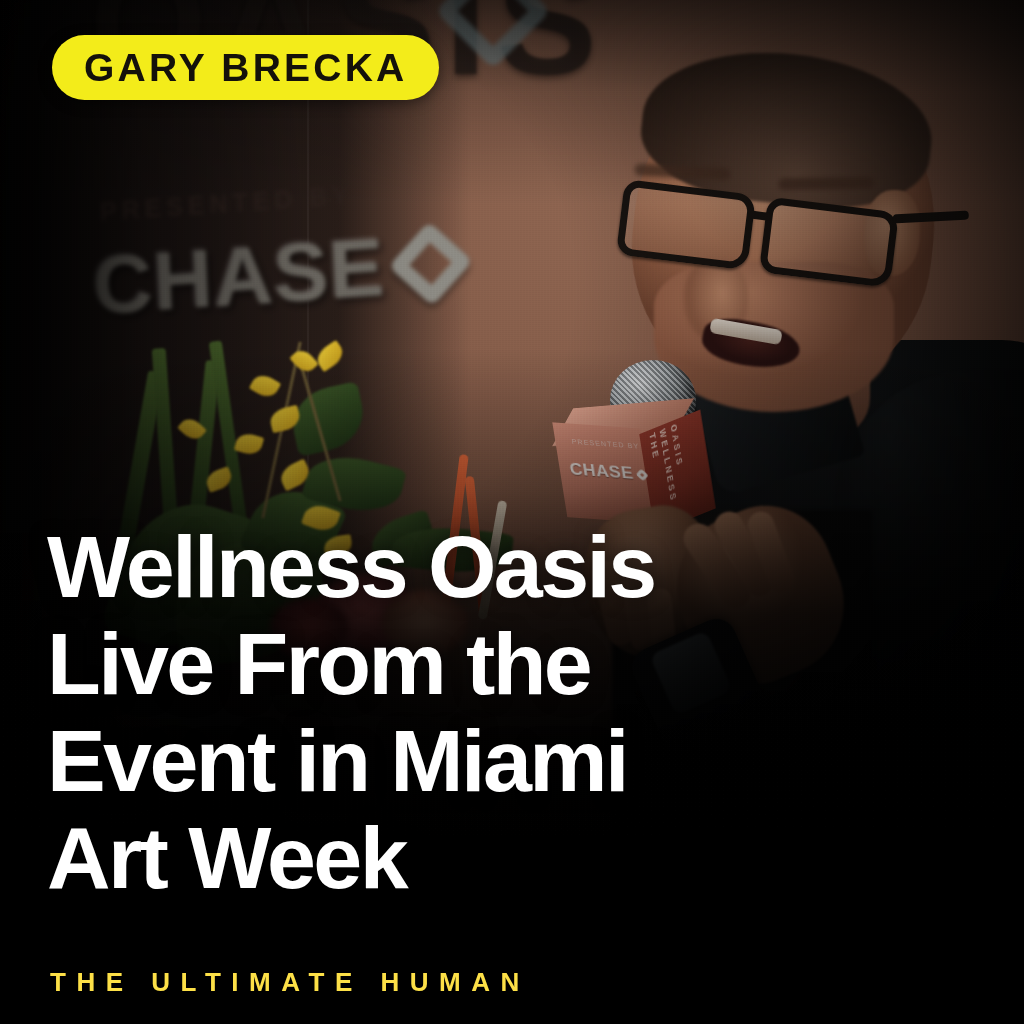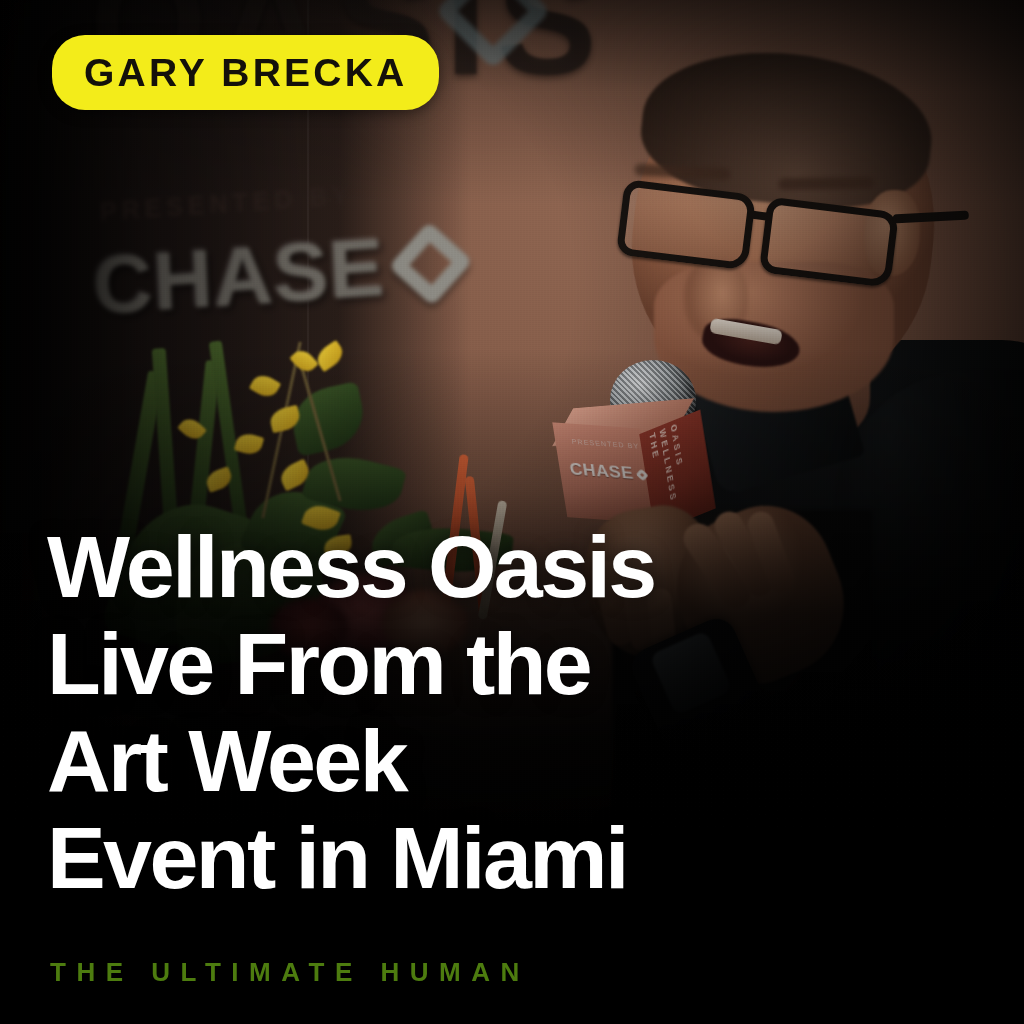--- a/index.html
+++ b/index.html
@@ -375,21 +375,21 @@
     position:absolute; inset:0; opacity:.055; pointer-events:none;
     background-image:
       repeating-linear-gradient(0deg, rgba(255,255,255,.5) 0 1px, rgba(0,0,0,0) 1px 2px),
       repeating-linear-gradient(90deg, rgba(255,255,255,.4) 0 1px, rgba(0,0,0,0) 1px 3px);
     mix-blend-mode:overlay;
   }
 
   
   .name-badge{
     position:absolute; left:52px; top:35px;
-    height:75px; padding:0 32px;
+    height:65px; padding:0 32px;
     display:flex; align-items:center; justify-content:center;
     border-radius:33px;
     background:#f3ec1a;
     box-shadow:0 3px 14px rgba(0,0,0,.45);
     z-index:20;
   }
   .name-badge span{
     font-size:39px; font-weight:700; letter-spacing:3.2px;
     color:#14110a; line-height:1;
     white-space:nowrap;
@@ -405,25 +405,25 @@
     font-size:88px;
     font-weight:700;
     line-height:97px;
     letter-spacing:-2.6px;
     color:#fff;
     white-space:nowrap;
     text-shadow:0 2px 18px rgba(0,0,0,.55);
   }
 
   .brand{
-    position:absolute; left:50px; bottom:36px;
+    position:absolute; left:50px; bottom:26px;
     z-index:20;
     font-size:26px; font-weight:700;
     letter-spacing:10.5px;
-    color:#4d7c0f;
+    color:#fde047;
     white-space:nowrap;
     text-shadow:0 1px 8px rgba(0,0,0,.6);
   }
 </style>
 </head>
 <body>
 
 <div id="card">
 
   <div class="photo">
@@ -538,19 +538,19 @@
     <div class="grain"></div>
   </div>
 
   <div class="name-badge">
     <span>GARY BRECKA</span>
   </div>
 
   <div class="headline">
     <span class="ln">Wellness Oasis</span>
     <span class="ln">Live From the</span>
+    <span class="ln">Event in Miami</span>
     <span class="ln">Art Week</span>
-    <span class="ln">Event in Miami</span>
   </div>
 
   <div class="brand">THE ULTIMATE HUMAN</div>
 
 </div>
 
 </body></html>

